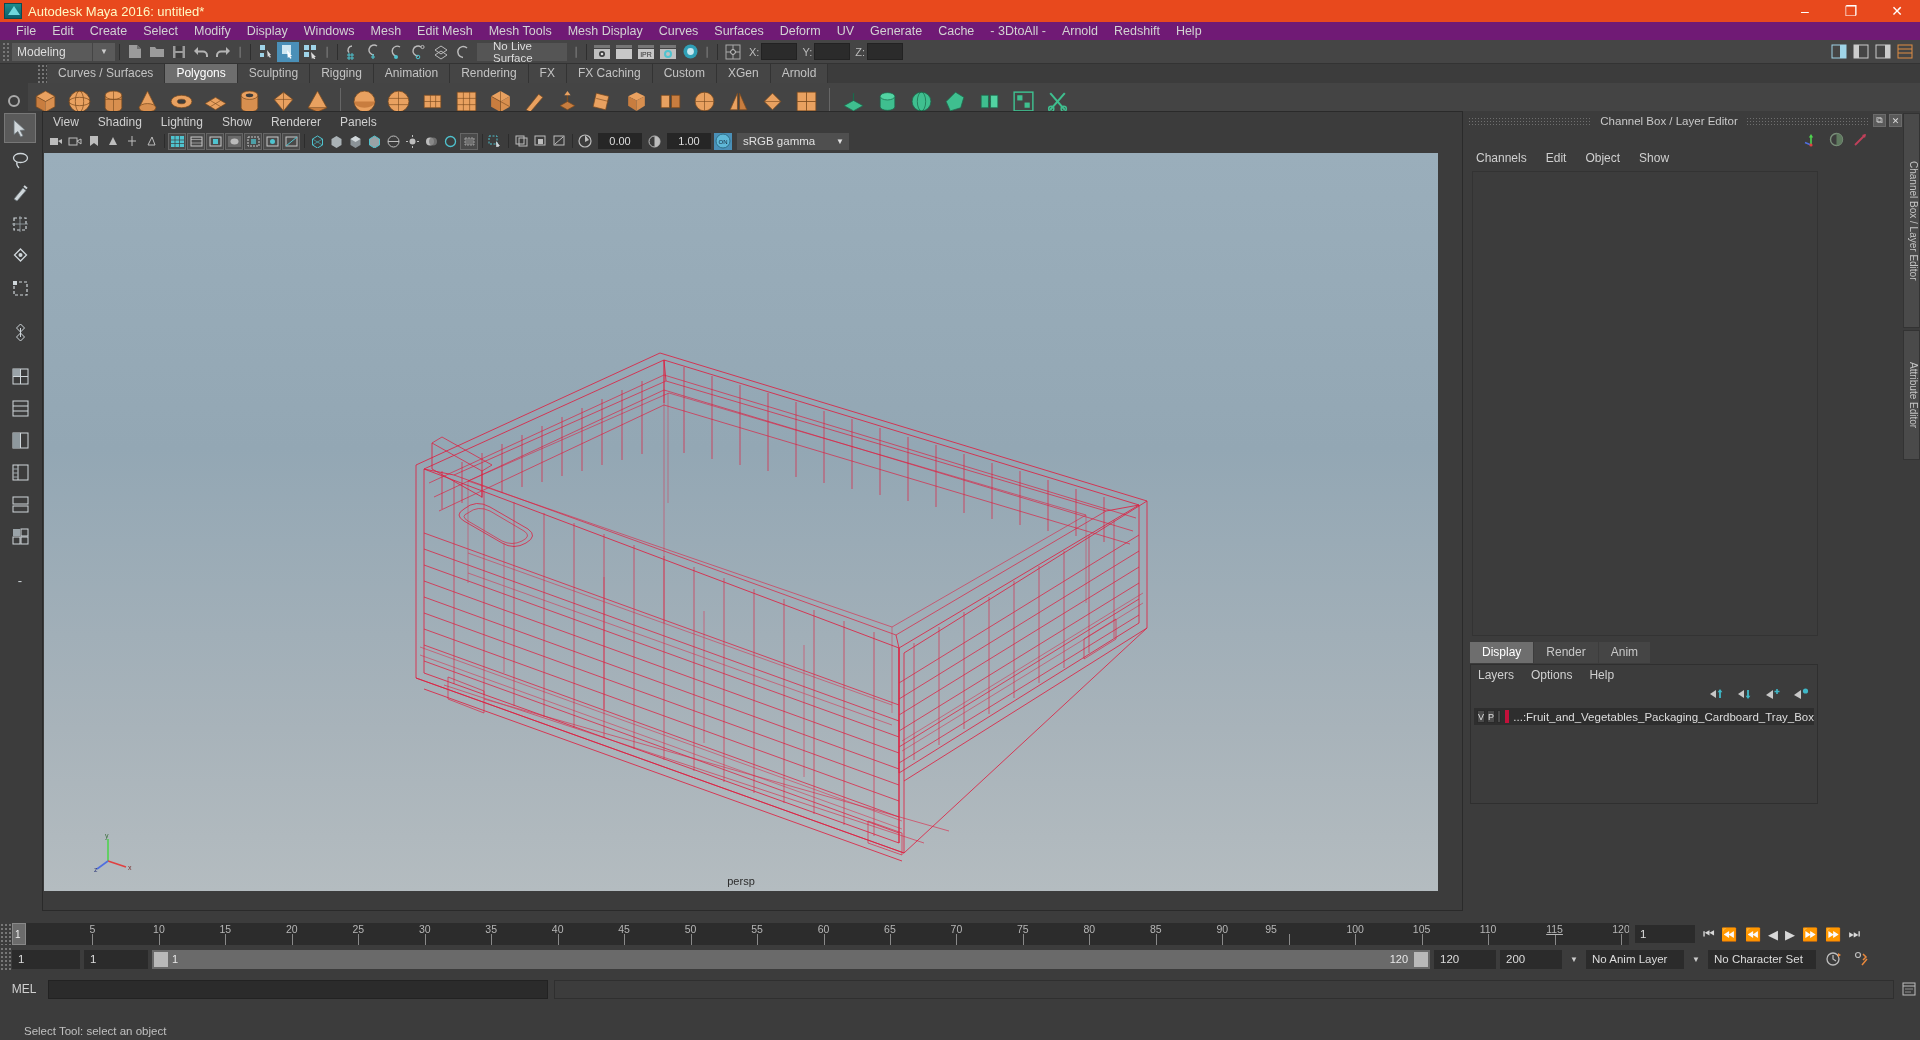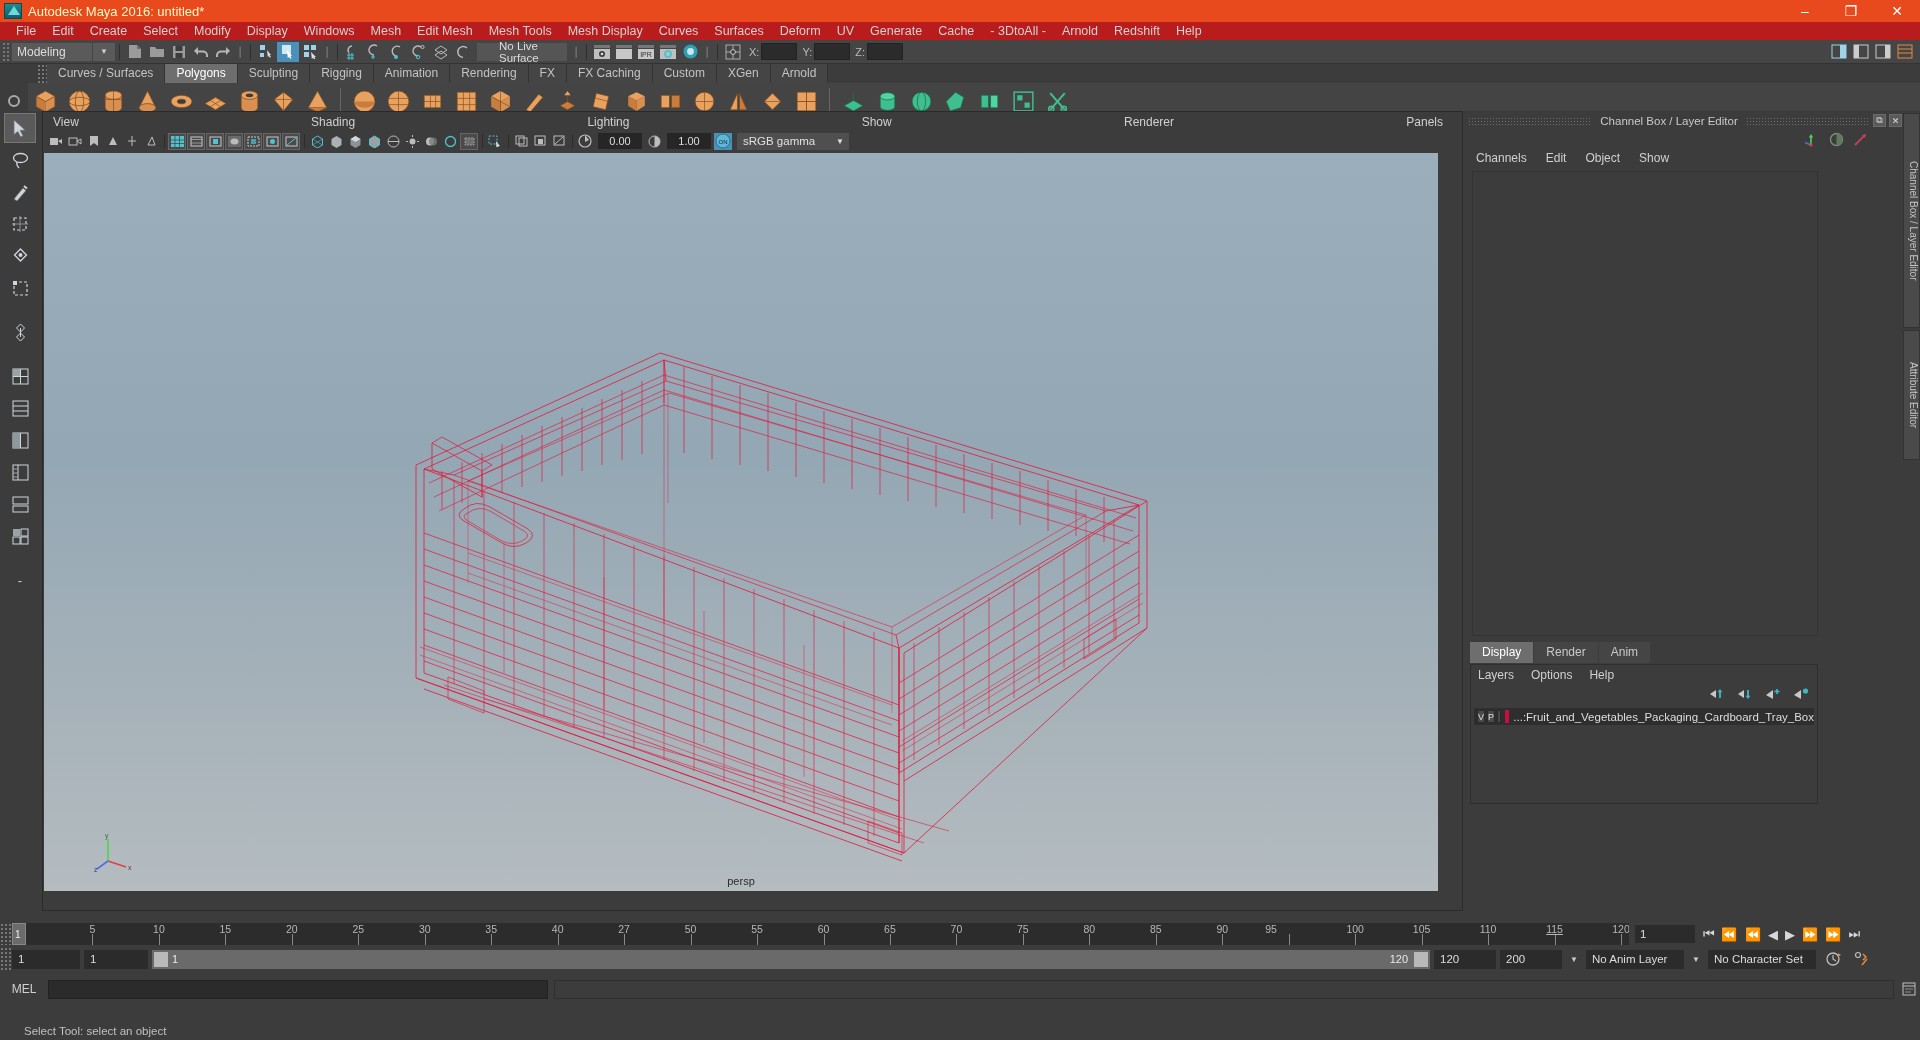--- a/index.html
+++ b/index.html
@@ -12,40 +12,40 @@
   .tb-logo { width:18px; height:16px; margin:0 6px 0 4px; background:linear-gradient(#1f8b8b,#0d5f6b);
      border:1px solid #0a4a52; position:relative; }
   .tb-logo:after { content:""; position:absolute; left:3px; top:2px; width:0;height:0;
      border-left:6px solid transparent;border-right:6px solid transparent;border-bottom:9px solid #6fd8dd;}
   .tb-title { font-size:13px; color:#fef9c3; }
   .tb-btns { position:absolute; right:0; top:0; height:22px; display:flex; }
   .tb-btn { width:46px; height:22px; display:flex;align-items:center;justify-content:center;
      color:#fff; font-size:14px; }
 
   
-  .menubar { height:18px; background:#b91c1c; display:flex; align-items:center; padding-left:8px; }
+  .menubar { height:18px; background:#701a75; display:flex; align-items:center; padding-left:8px; }
   .menubar .mi { font-size:12.5px; color:#d2d2d2; padding:0 8px; line-height:18px; white-space:nowrap; }
 
   
   .statusline { height:24px; background:#454545; display:flex; align-items:center; padding-left:2px; gap:0px;
      border-bottom:1px solid #333; }
   .grip { width:8px; height:20px; background-image:radial-gradient(#777 1px, transparent 1px);
      background-size:4px 4px; margin-right:2px; }
   .menu-sel { width:80px; height:18px; background:#5a5a5a; color:#ddd; font-size:12px;
      display:flex; align-items:center; padding-left:5px; }
   .menu-arrow { width:22px; height:18px; background:#5a5a5a; display:flex;align-items:center;justify-content:center;
      margin-left:1px; font-size:8px; color:#ccc;}
   .sep { width:9px; height:20px; display:flex;align-items:center;justify-content:center; }
   .sep:after { content:""; width:1px; height:16px; background:#2e2e2e; }
   .barsep { width:12px; text-align:center; color:#888; font-size:11px; }
   .ico { width:22px; height:20px; display:flex; align-items:center; justify-content:center;
      color:#cfcfcf; font-size:13px; position:relative; }
   .ico.on { background:#4a90b8; }
   .live { width:90px; height:18px; background:#555; color:#ddd; font-size:11.5px;
-     display:flex;align-items:center;padding-left:22px; margin:0 3px; }
+     display:flex;align-items:center;padding-left:16px; margin:0 3px; }
   .coordlbl { font-size:11px; color:#bbb; margin:0 2px 0 5px; }
   .coordbox { width:36px; height:17px; background:#2b2b2b; border:1px solid #222; }
   .statusline .right { margin-left:auto; display:flex; padding-right:4px; }
 
   
   .shelftabs { height:19px; background:#3c3c3c; display:flex; align-items:flex-end;margin-left:37px; }
   .shelf-grip { width:10px; height:19px; background-image:radial-gradient(#777 1px, transparent 1px);
      background-size:4px 4px; }
   .stab { font-size:12px; color:#c3c3c3; padding:2px 11px 3px 11px; background:#454545;
      border-right:1px solid #333; line-height:14px; }
@@ -64,21 +64,21 @@
 
   .toolbox { position:absolute; left:0; top:0; width:40px; height:812px; background:#3c3c3c; }
   .tb-tool { width:32px;height:30px;margin:2px auto 0 auto; display:flex;align-items:center;justify-content:center;
       border:1px solid transparent; }
   .tb-tool.sel { background:#5a5a5a; border:1px solid #777; }
   .tb-gap { height:12px; }
 
   
   .vp { position:absolute; left:42px; top:0px; width:1421px; height:800px; background:#3c3c3c;
      border:1px solid #2a2a2a; }
-  .vp-menu { height:19px; display:flex; align-items:center; padding-left:10px; background:#3c3c3c;justify-content:space-between;}
+  .vp-menu { height:19px; display:flex; align-items:center; padding-left:10px; background:#3c3c3c;}
   .vp-menu .vm { font-size:12px; color:#d0d0d0; margin-right:19px; }
   .vp-tools { height:20px; background:#3c3c3c; display:flex; align-items:center; padding-left:4px; }
   .vt { width:18px; height:17px; display:flex;align-items:center;justify-content:center; margin-right:1px;
      color:#bdbdbd; font-size:11px; }
   .vt.box { border:1px solid #666; background:#4a4a4a; }
   .vt.on { background:#4a90b8; color:#fff; }
   .vtsep { width:7px; height:16px; display:flex;align-items:center;justify-content:center; }
   .vtsep:after { content:""; width:1px;height:14px;background:#2c2c2c; }
   .numbox { width:44px; height:16px; background:#262626; color:#ddd; font-size:11px;
      display:flex;align-items:center;justify-content:center; margin:0 3px; }
@@ -1171,21 +1171,21 @@
       <div class="tl-lbl" style="left: 279.833px;">20</div>
       <div class="tl-tick" style="left: 346.292px;"></div>
       <div class="tl-lbl" style="left: 346.292px;">25</div>
       <div class="tl-tick" style="left: 412.75px;"></div>
       <div class="tl-lbl" style="left: 412.75px;">30</div>
       <div class="tl-tick" style="left: 479.208px;"></div>
       <div class="tl-lbl" style="left: 479.208px;">35</div>
       <div class="tl-tick" style="left: 545.667px;"></div>
       <div class="tl-lbl" style="left: 545.667px;">40</div>
       <div class="tl-tick" style="left: 612.125px;"></div>
-      <div class="tl-lbl" style="left: 612.125px;">27</div>
+      <div class="tl-lbl" style="left: 612.125px;">45</div>
       <div class="tl-tick" style="left: 678.583px;"></div>
       <div class="tl-lbl" style="left: 678.583px;">50</div>
       <div class="tl-tick" style="left: 745.042px;"></div>
       <div class="tl-lbl" style="left: 745.042px;">55</div>
       <div class="tl-tick" style="left: 811.5px;"></div>
       <div class="tl-lbl" style="left: 811.5px;">60</div>
       <div class="tl-tick" style="left: 877.958px;"></div>
       <div class="tl-lbl" style="left: 877.958px;">65</div>
       <div class="tl-tick" style="left: 944.417px;"></div>
       <div class="tl-lbl" style="left: 944.417px;">70</div>

